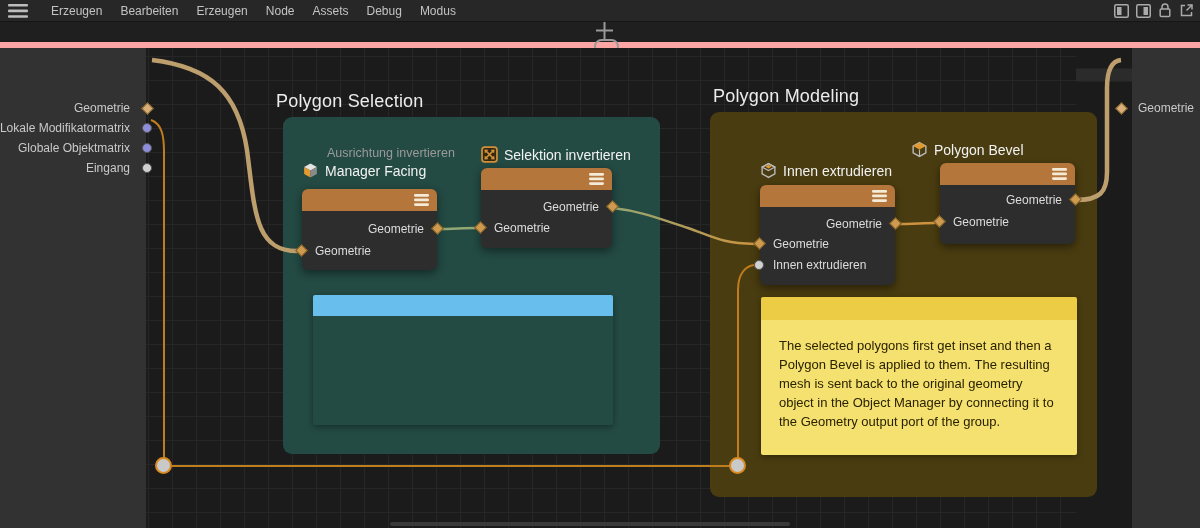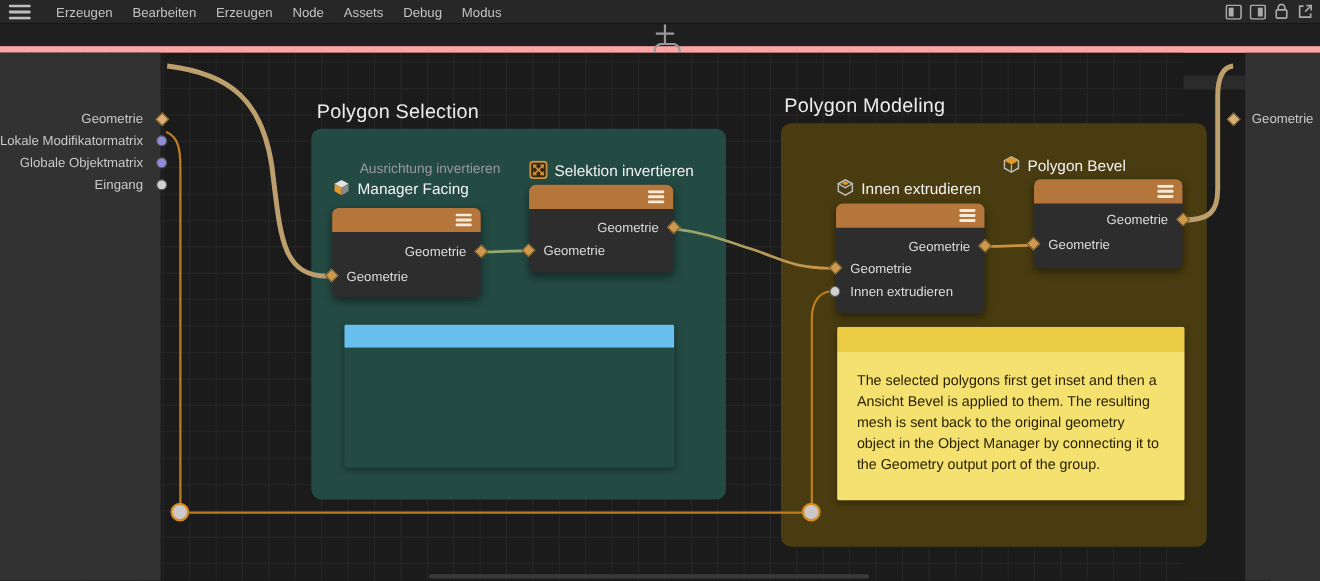--- a/index.html
+++ b/index.html
@@ -174,34 +174,34 @@
       </div>
     </div>
 
     <div class="side-panel right-panel">
       <div class="gport" style="top:50px;left:0;padding-left:6px;">
         <span class="pmark diamond light" style="position:absolute;left:-15px;"></span>
         <span class="glabel">Geometrie</span>
       </div>
     </div>
 
-    <div class="group-title" style="left:288px;top:43px;">Polygon Selection</div>
+    <div class="group-title" style="left:276px;top:43px;">Polygon Selection</div>
     <div class="group-rect" style="left:283px;top:69px;width:377px;height:337px;background:var(--group-teal,#234a43);"></div>
 
     <div class="group-title" style="left:713px;top:38px;">Polygon Modeling</div>
     <div class="group-rect" style="left:710px;top:64px;width:387px;height:385px;background:var(--group-olive,#493c10);"></div>
 
     <div class="note" style="left:313px;top:247px;width:300px;height:130px;">
       <div class="note-bar" style="height:21px;background:var(--note-blue-header,#68bfee);"></div>
     </div>
 
     <div class="note" style="left:761px;top:249px;width:316px;height:158px;">
       <div class="note-bar" style="height:23px;background:var(--note-yellow-header,#eccc44);"></div>
       <div class="note-body" style="background:var(--note-yellow-body,#f4e170);height:135px;">
-        <div class="note-text" style="color:var(--note-yellow-text,#2a2200);">The selected polygons first get inset and then a Ansicht Bevel is applied to them. The resulting mesh is sent back to the original geometry object in the Object Manager by connecting it to the Geometry output port of the group.</div>
+        <div class="note-text" style="color:var(--note-yellow-text,#2a2200);">The selected polygons first get inset and then a Polygon Bevel is applied to them. The resulting mesh is sent back to the original geometry object in the Object Manager by connecting it to the Geometry output port of the group.</div>
       </div>
     </div>
 
     <svg class="wires" width="1200" height="480" viewBox="0 0 1200 480">
       <defs>
         <linearGradient id="gw" x1="0" y1="0" x2="1" y2="0">
           <stop offset="0" style="stop-color:var(--wire-green,#93a773)"></stop>
           <stop offset="1" style="stop-color:var(--wire-orange,#cc9240)"></stop>
         </linearGradient>
       </defs>

